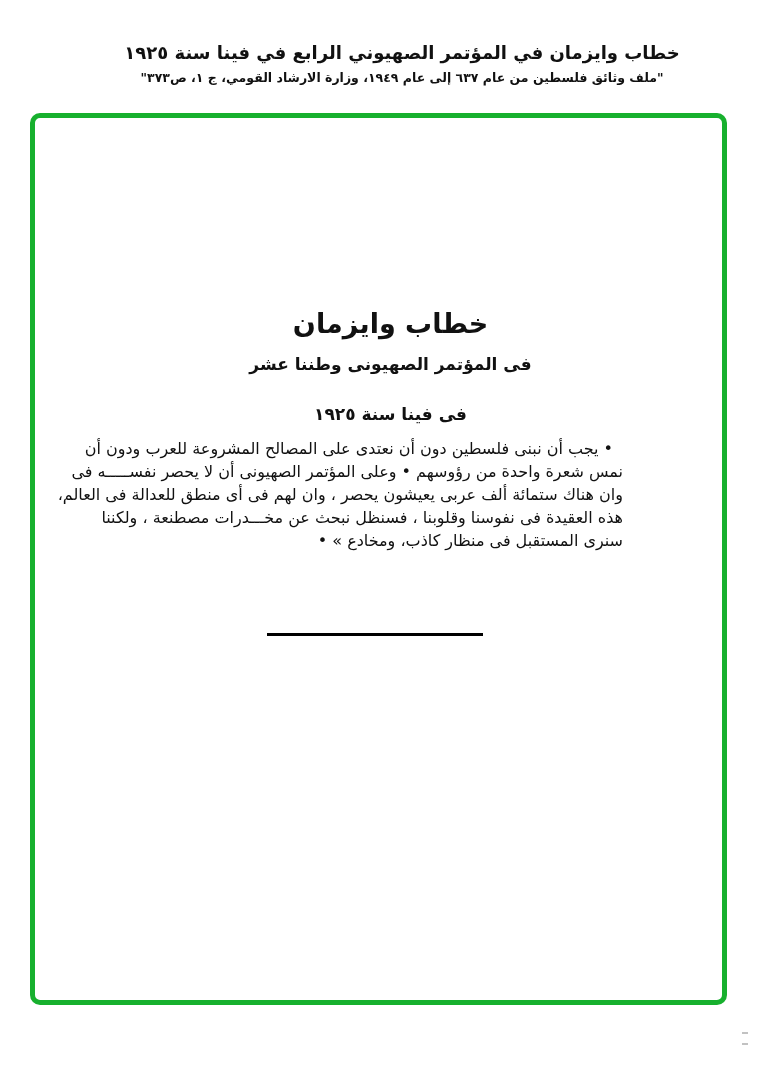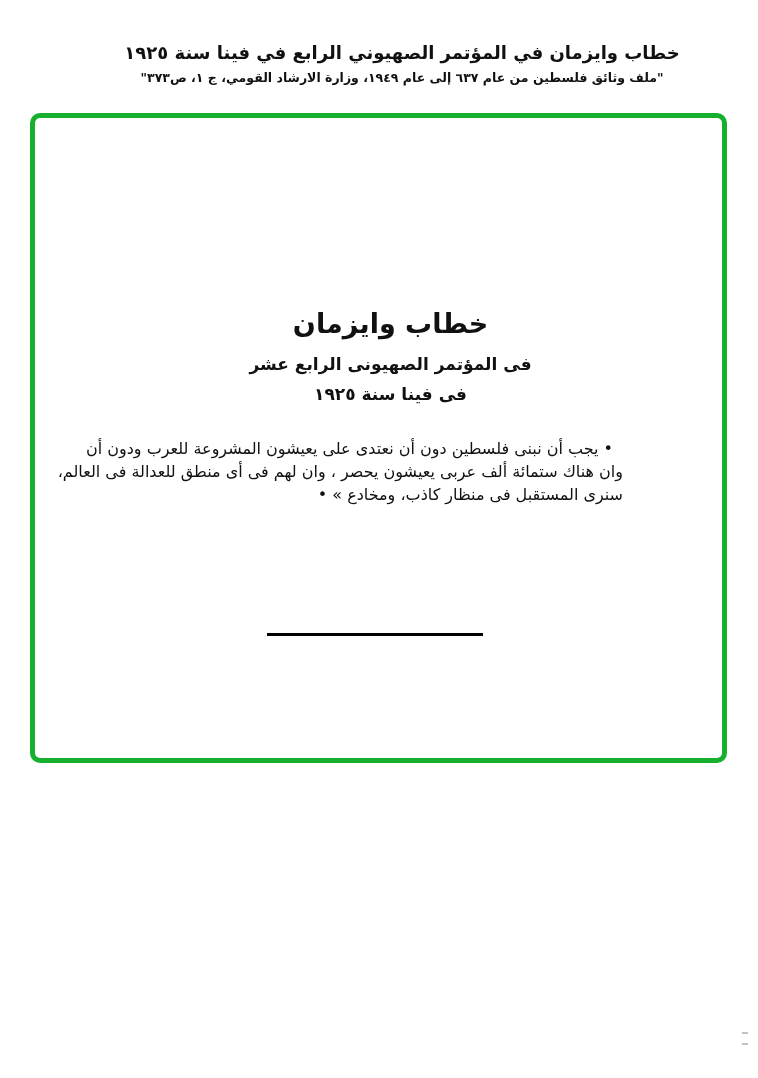--- a/index.html
+++ b/index.html
@@ -27,21 +27,21 @@
   }
   .header-line2 {
     font-size: 12.5px; font-weight: bold; line-height: 19px;
     margin-top: 3px;
   }
 
   
   .frame {
     position: absolute;
     left: 30px; top: 113px;
-    width: 697px; height: 650px;
+    width: 697px; height: 892px;
     border: 5px solid #17b02e;
     border-radius: 10px;
     box-sizing: border-box;
   }
 
   
   .title-block {
     position: absolute;
     top: 187px; left: 0; width: 100%;
     text-align: center;
@@ -49,21 +49,21 @@
     direction: rtl;
   }
   .doc-title {
     font-size: 27px; font-weight: bold; line-height: 38px;
   }
   .doc-subtitle1 {
     font-size: 17px; font-weight: bold; line-height: 30px;
     margin-top: 6px;
   }
   .doc-subtitle2 {
-    font-size: 17px; font-weight: bold; line-height: 30px;
+    font-size: 17px; font-weight: bold; line-height: 30px; margin-top: 20px;
   }
 
   
   .para {
     position: absolute;
     top: 319px; left: 102px;
     width: 486px;
     direction: rtl;
     font-size: 16px;
     line-height: 23px;
@@ -100,27 +100,29 @@
 
   <div class="header">
     <div class="header-line1">خطاب وايزمان في المؤتمر الصهيوني الرابع في فينا سنة ١٩٢٥</div>
     <div class="header-line2">"ملف وثائق فلسطين من عام ٦٣٧ إلى عام ١٩٤٩، وزارة الارشاد القومي، ج ١، ص٣٧٣"</div>
   </div>
 
   <div class="frame">
 
     <div class="title-block">
       <div class="doc-title">خطاب وايزمان</div>
-      <div class="doc-subtitle1">فى المؤتمر الصهيونى الرابع عشر</div>
+      <div class="doc-subtitle1">فى المؤتمر الصهيونى وطننا عشر</div>
       <div class="doc-subtitle2">فى فينا سنة ١٩٢٥</div>
     </div>
 
     <div class="para">
-      <div class="pline first">• يجب أن نبنى فلسطين دون أن نعتدى على يعيشون المشروعة للعرب ودون أن</div>
+      <div class="pline first">• يجب أن نبنى فلسطين دون أن نعتدى على المصالح المشروعة للعرب ودون أن</div>
+      <div class="pline">نمس شعرة واحدة من رؤوسهم • وعلى المؤتمر الصهيونى أن لا يحصر نفســـــه فى</div>
       <div class="pline">وان هناك ستمائة ألف عربى يعيشون يحصر ، وان لهم فى أى منطق للعدالة فى العالم،</div>
+      <div class="pline">هذه العقيدة فى نفوسنا وقلوبنا ، فسنظل نبحث عن مخـــدرات مصطنعة ، ولكننا</div>
       <div class="pline last">سنرى المستقبل فى منظار كاذب، ومخادع » •</div>
     </div>
 
     <div class="divider"></div>
 
   </div>
 
   <div class="mark mark1"></div>
   <div class="mark mark2"></div>
 

